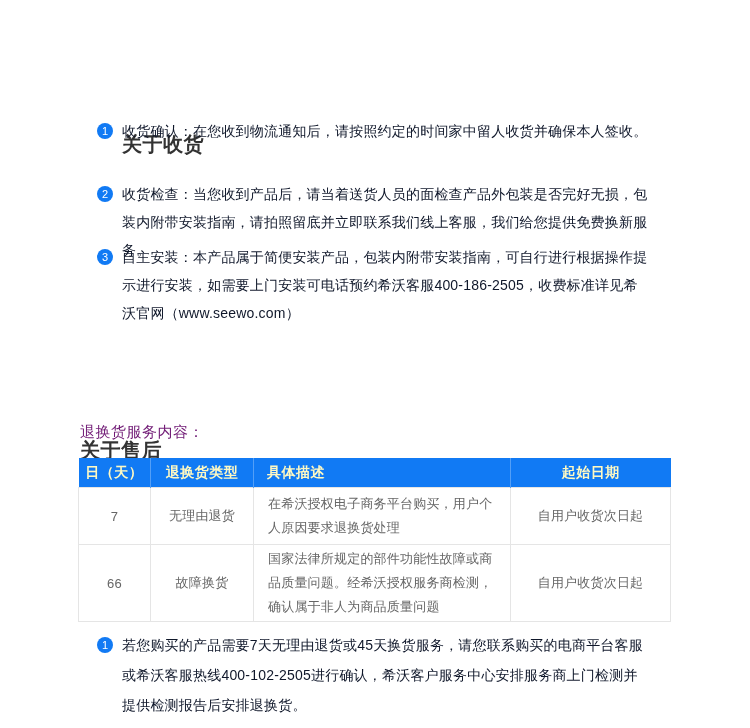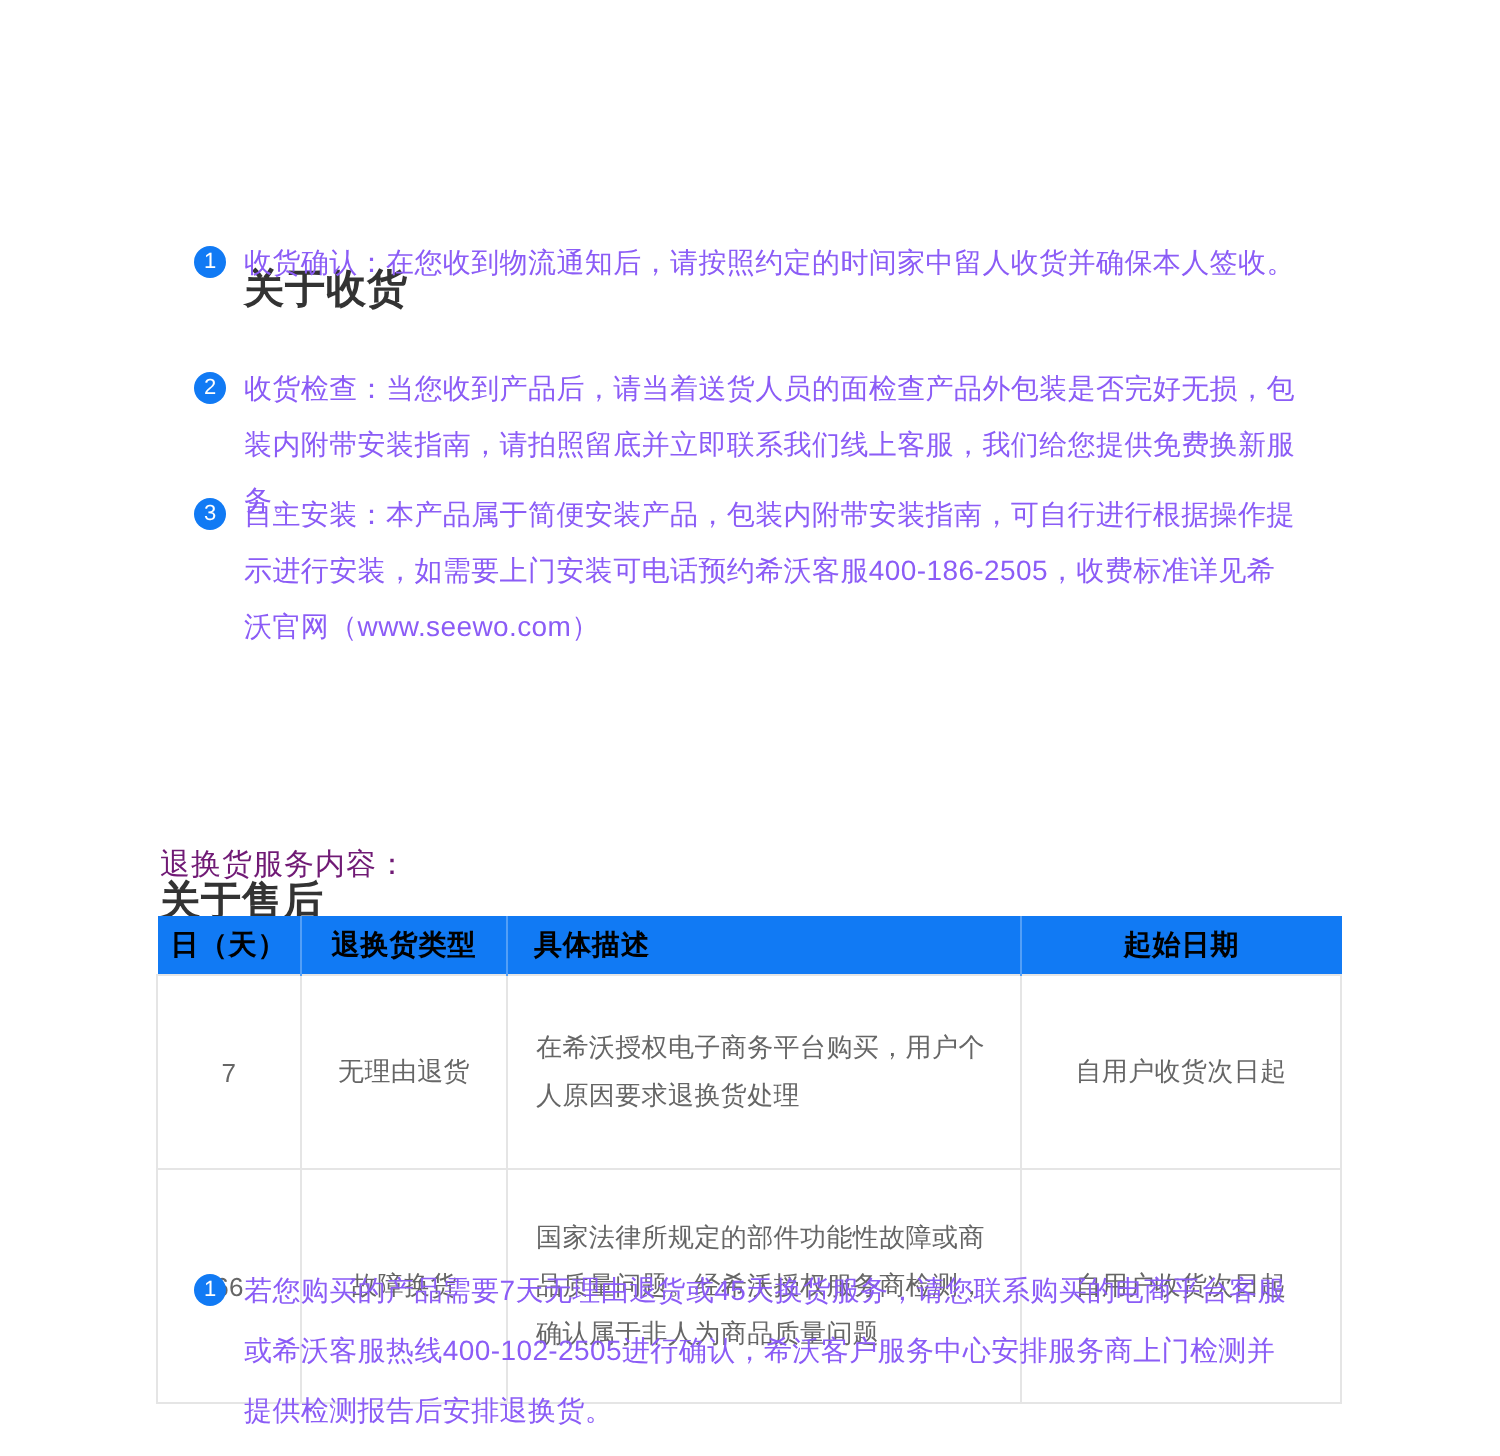--- a/index.html
+++ b/index.html
@@ -18,45 +18,45 @@
   .item{
     position:absolute;left:97px;display:flex;align-items:flex-start;
   }
   .badge{
     flex:0 0 16px;width:16px;height:16px;border-radius:50%;
     background:#117af4;color:#ffffff;font-size:11px;line-height:16px;
     text-align:center;margin-top:6px;
   }
   .item-text{
     margin-left:9px;width:527px;
-    font-size:14px;line-height:28px;color:#8b5cf6;letter-spacing:.2px;
+    font-size:14px;line-height:28px;color:#0f172a;letter-spacing:.2px;
   }
   #item-1{top:117px;}
   #item-2{top:180px;}
   #item-3{top:243px;}
   #note-1{top:630px;}
   #note-1 .item-text{line-height:30px;}
   #note-1 .badge{margin-top:7px;}
   table.service{
     position:absolute;left:78px;top:458px;width:592px;
     border-collapse:collapse;table-layout:fixed;
   }
   table.service th{
-    background:#117af4;color:#000000;font-size:14px;font-weight:bold;
+    background:#117af4;color:#fef9c3;font-size:14px;font-weight:bold;
     height:29px;padding:0;text-align:center;letter-spacing:.5px;
     border-right:1px solid rgba(255,255,255,0.28);
   }
   table.service th:last-child{border-right:none;}
   table.service th.desc-h{text-align:left;padding-left:13px;margin-top:16px;}
   table.service td{
     border:1px solid #e5e5e5;color:#666666;font-size:13px;
     text-align:center;vertical-align:middle;padding:0;letter-spacing:.2px;
   }
   table.service td.desc{
-    text-align:left;padding:20px 14px;line-height:24px;
+    text-align:left;padding:0 14px;line-height:24px;
   }
   tr.row-1 td{height:56px;}
   tr.row-2 td{height:76px;}
 </style>
 </head>
 <body>
 
 <div class="abs section-title" id="receiving-title">关于收货</div>
 
 <div class="item" id="item-1">

